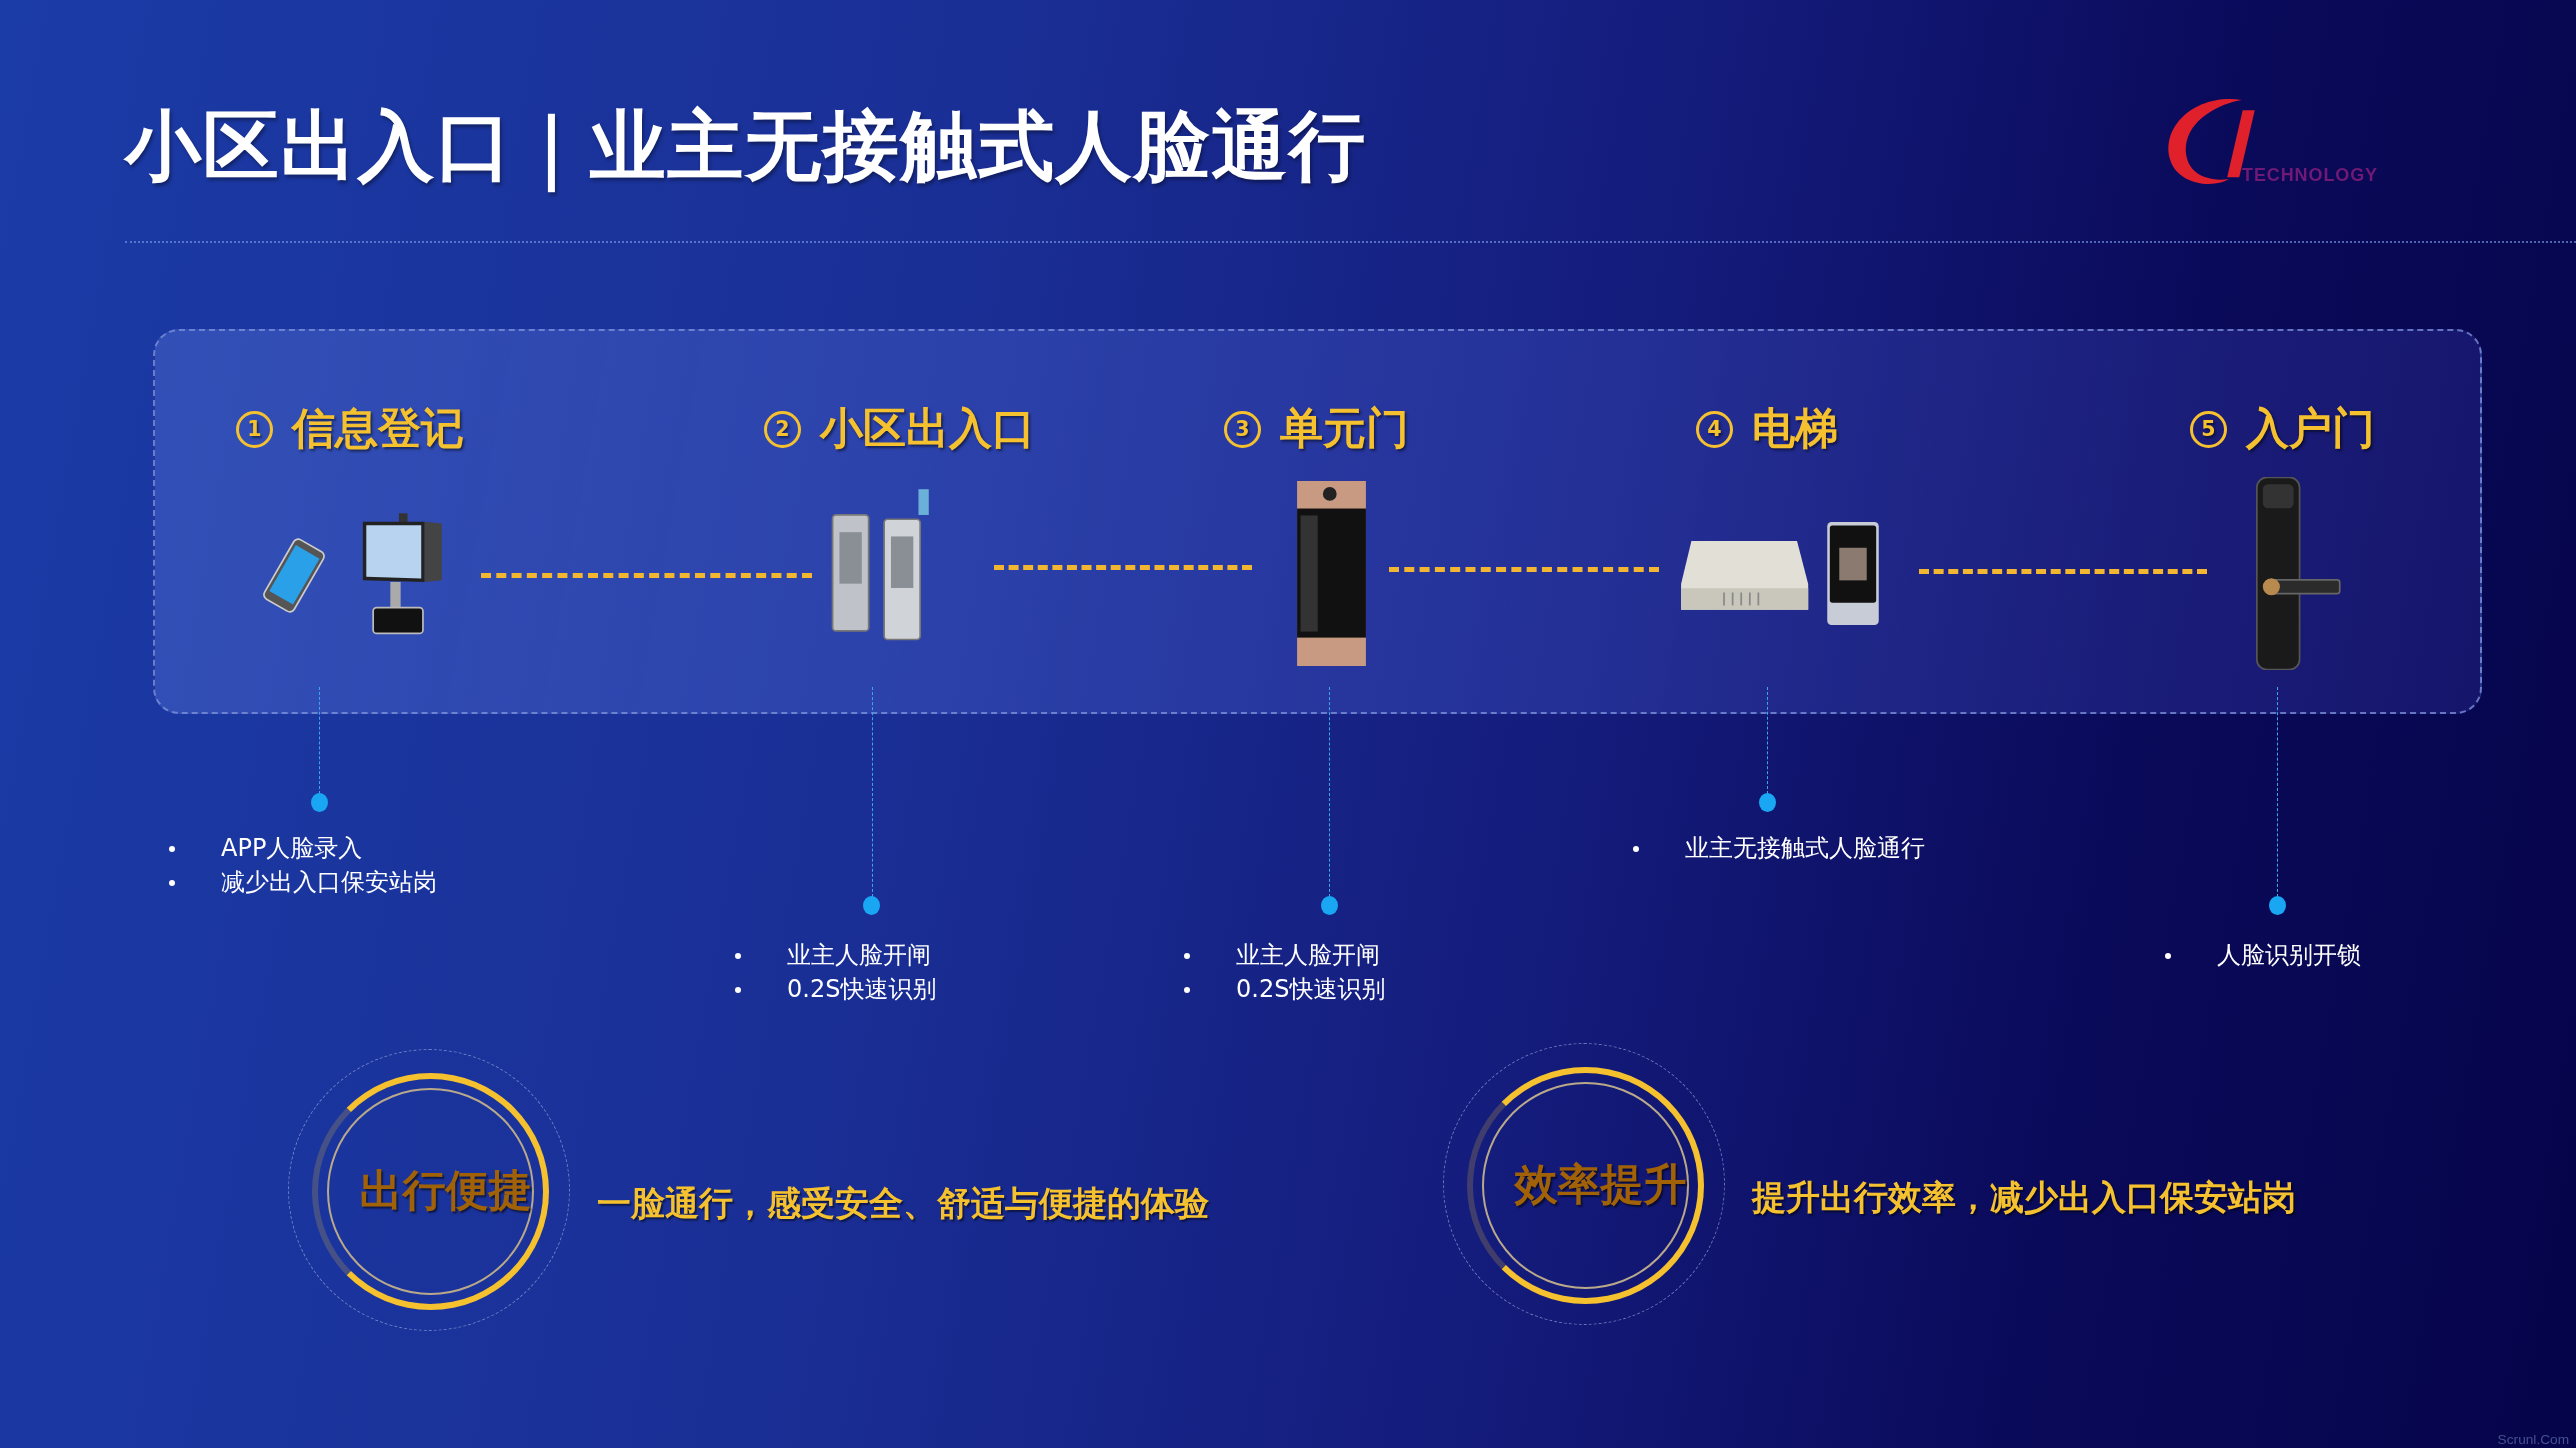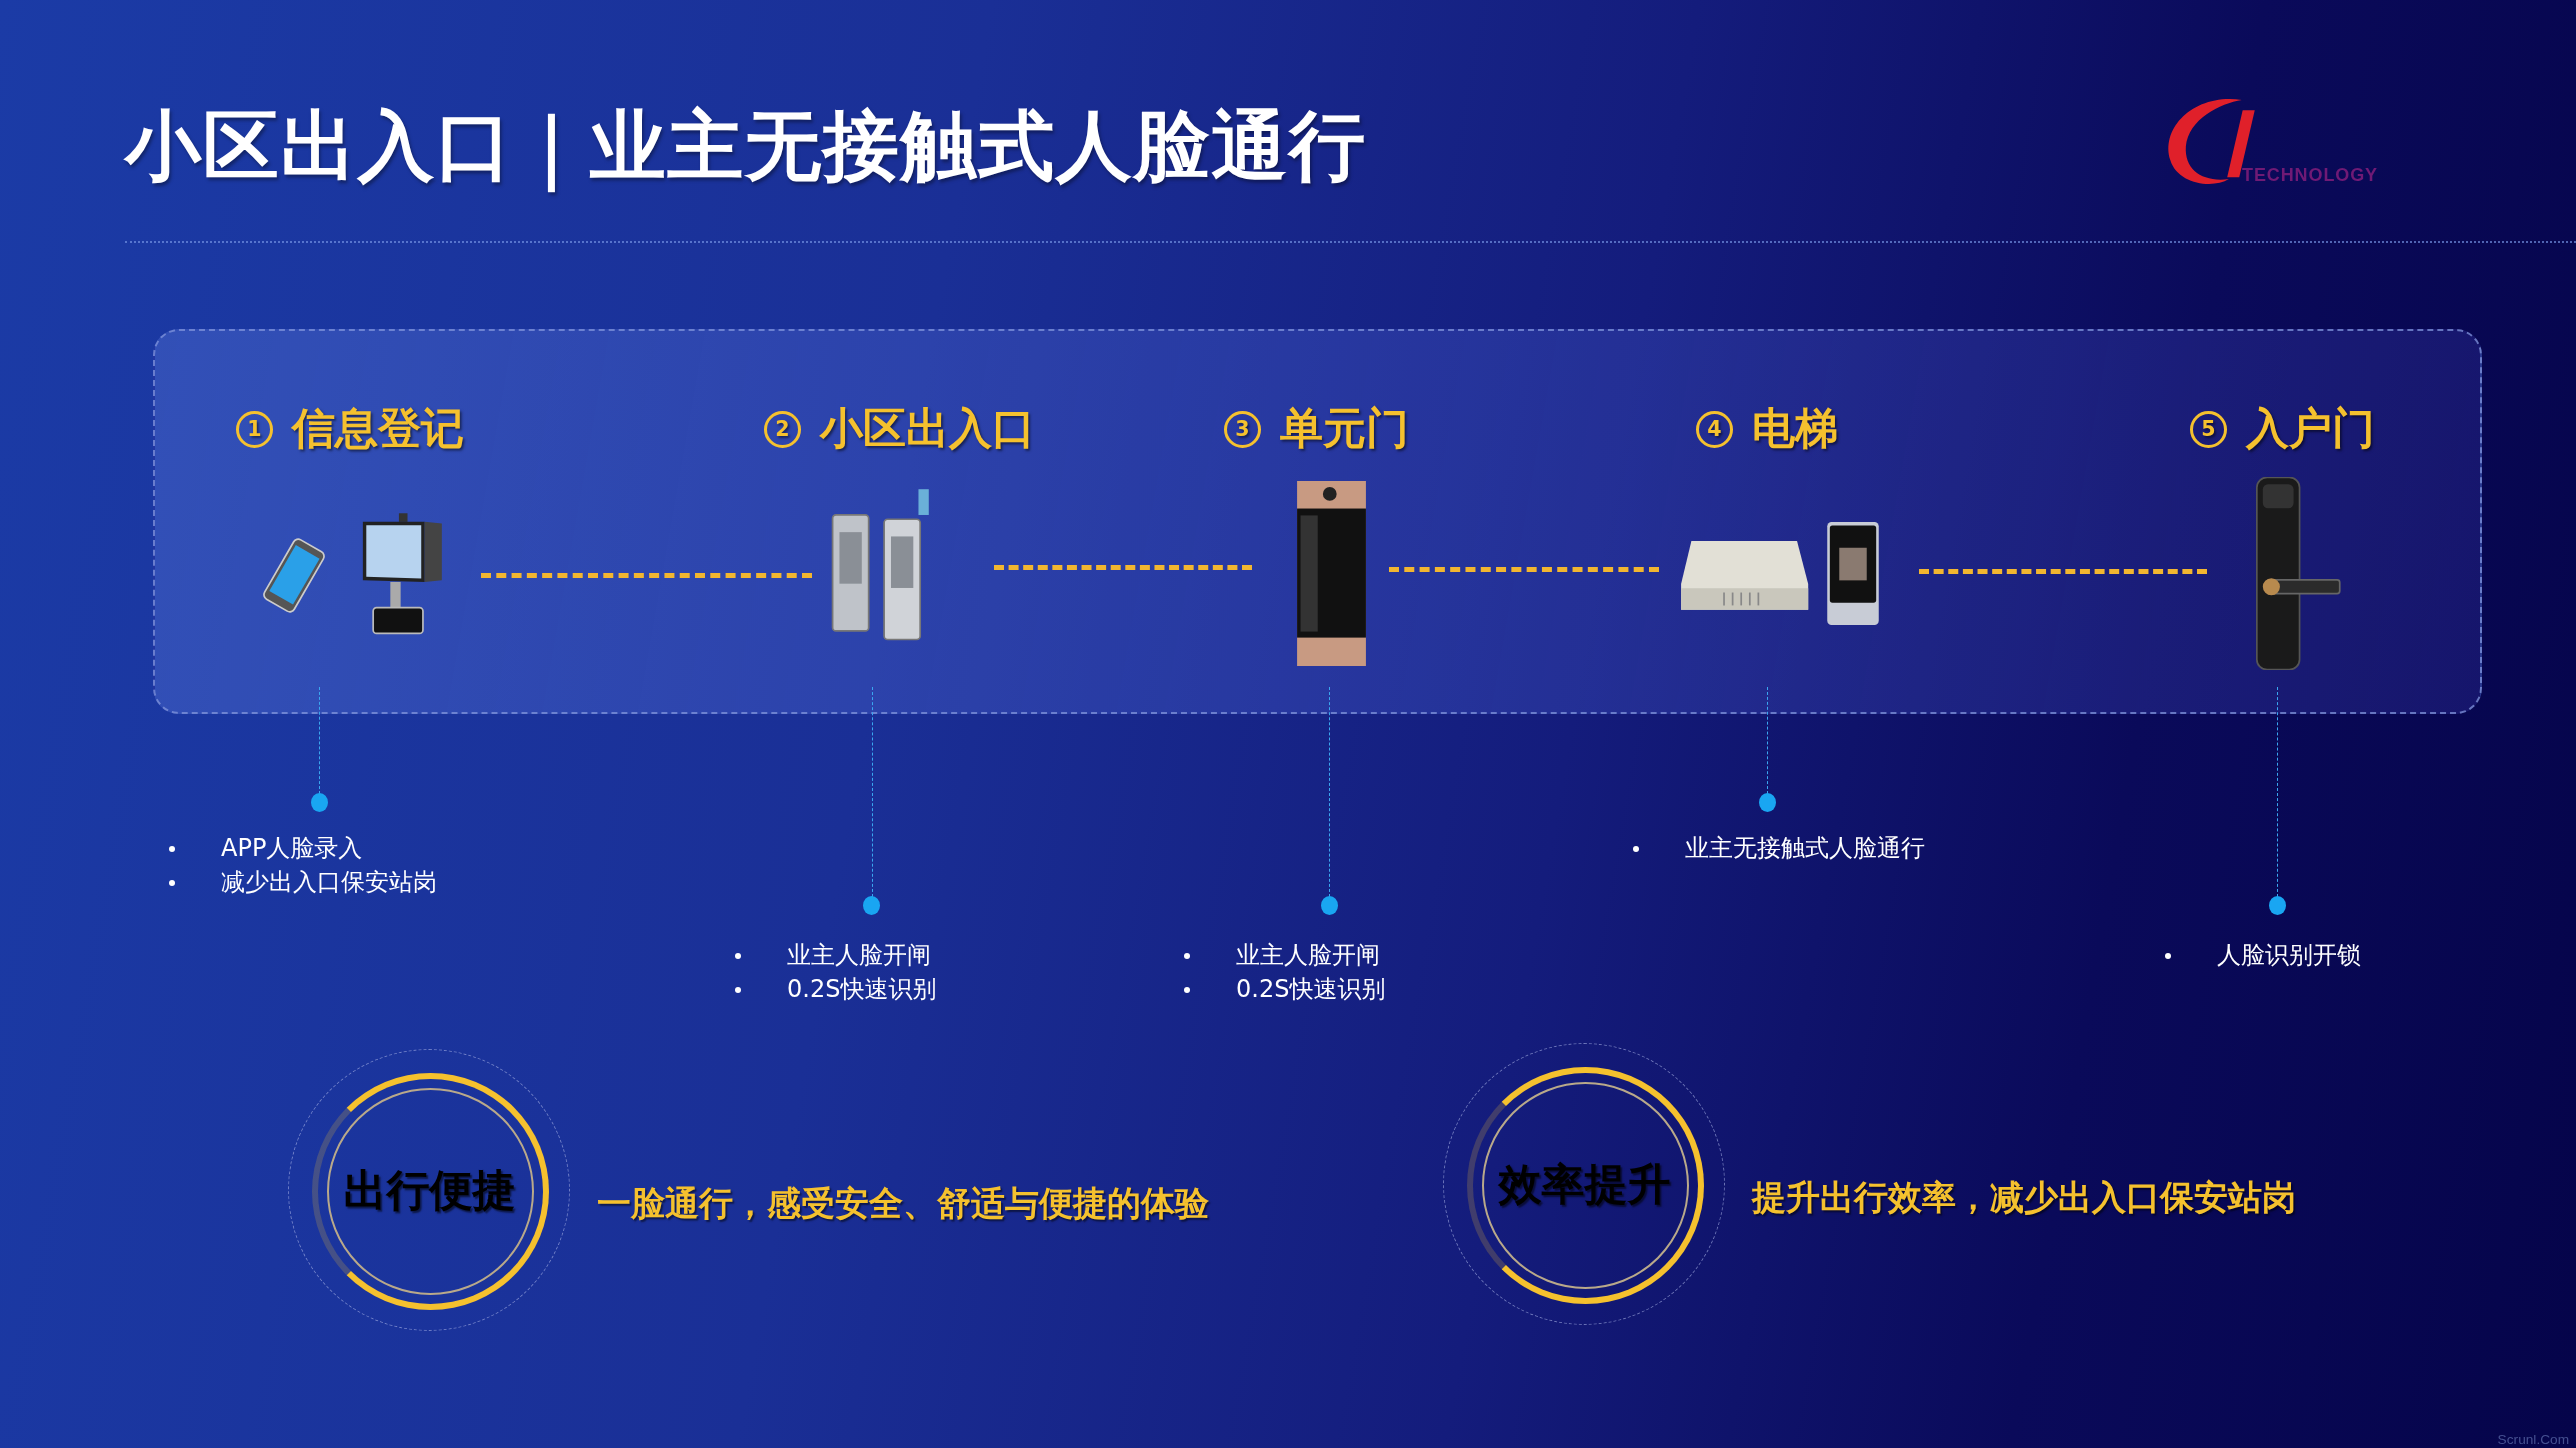--- a/index.html
+++ b/index.html
@@ -23,22 +23,22 @@
   .dot{width:17px;height:19px;border-radius:50%;background:#19a6f2;}
   .bullets{color:#ffffff;font-size:24px;line-height:34px;list-style:none;margin:14px;padding:0;}
   .bullets li{position:relative;padding-left:52px;white-space:nowrap;}
   .bullets li::before{content:"";position:absolute;left:0;top:14.6px;width:6px;height:6px;border-radius:50%;background:#ffffff;}
   .circle-wrap{width:283px;height:283px;}
   .ring-outer{position:absolute;left:0;top:0;width:280px;height:280px;border-radius:50%;border:1.7px dashed rgba(170,180,230,0.6);
     clip-path:polygon(0 0,100% 0,100% 100%,0 100%);}
   .ring-yellow{position:absolute;left:24px;top:24px;width:225px;height:225px;border-radius:50%;border:6px solid #f5c12e;
     border-left-color:rgba(245,193,46,0.2);}
   .ring-thin{position:absolute;left:39px;top:39px;width:203px;height:203px;border-radius:50%;border:2.6px solid #b9a98a;}
-  .circle-label{position:absolute;left:0;top:0;width:283px;height:283px;display:flex;align-items:center;justify-content:center;
-    color:#000000;font-size:43px;font-weight:bold;text-shadow:1.7px 1.7px 1.7px rgba(0,0,0,0.55);}
+  .circle-label{position:absolute;left:16px;top:0;width:283px;height:283px;display:flex;align-items:center;justify-content:center;
+    color:#a16207;font-size:43px;font-weight:bold;text-shadow:1.7px 1.7px 1.7px rgba(0,0,0,0.55);}
   .tagline{color:#f5c12e;font-size:34px;white-space:nowrap;text-shadow:1.7px 1.7px 1.7px rgba(0,0,0,0.5);font-weight:bold;}
   .watermark{right:6.9px;bottom:1.7px;color:rgba(120,140,200,0.55);font-size:13.7px;font-family:"Liberation Sans",sans-serif;}
 </style>
 </head>
 <body>
 
 <div class="abs title">小区出入口｜业主无接触式人脸通行</div>
 <div class="abs sep"></div>
 
 <div class="abs logo">

